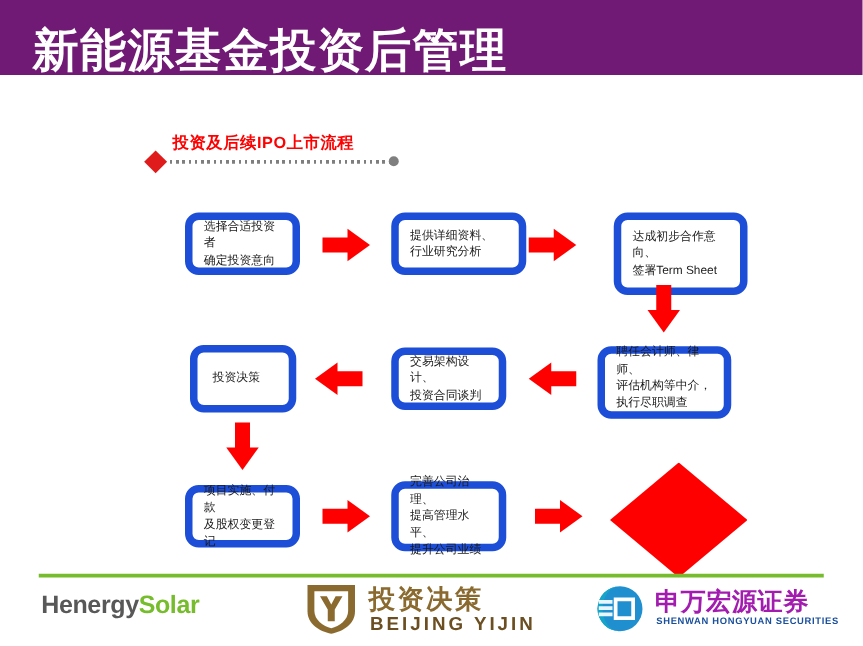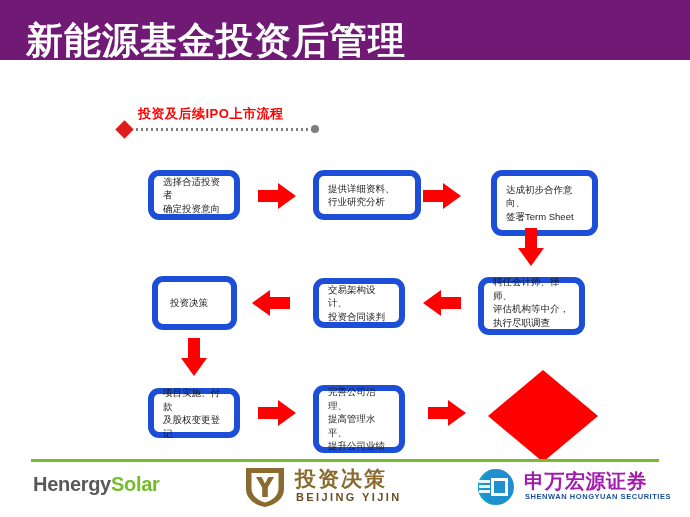--- a/index.html
+++ b/index.html
@@ -115,21 +115,21 @@
   .logo-henergy .h2{color:#76bc2c;}
 
   .logo-yijin{position:absolute;left:243px;top:463px;width:215px;height:48px;}
   .shield{position:absolute;left:0;top:2px;width:44px;height:44px;}
   .yijin-cn{
     position:absolute;left:52px;top:2px;
     font-size:21px;font-weight:bold;color:#8a6a2f;letter-spacing:2px;white-space:nowrap;
   }
   .yijin-en{
     position:absolute;left:53px;top:28px;
-    font-size:11px;font-weight:bold;color:#6b4f22;letter-spacing:2.4px;white-space:nowrap;
+    font-size:15px;font-weight:bold;color:#6b4f22;letter-spacing:2.4px;white-space:nowrap;
   }
 
   .logo-swhy{position:absolute;left:476px;top:466px;width:210px;height:44px;}
   .swhy-mark{position:absolute;left:0;top:1px;width:40px;height:40px;}
   .swhy-cn{
     position:absolute;left:48px;top:2px;
     font-size:20px;font-weight:bold;color:#a21caf;letter-spacing:.5px;white-space:nowrap;
   }
   .swhy-en{
     position:absolute;left:49px;top:26px;
@@ -215,21 +215,21 @@
   <div class="pbox" style="left:148px;top:388px;width:92px;height:50px;">
     <div class="ptext">项目实施、付款
 及股权变更登记</div>
   </div>
 
   <div class="arrow arrow-r" style="left:258px;top:400px;">
     <div class="shaft"></div>
       <div class="head"></div>
   </div>
 
-  <div class="pbox" style="left:313px;top:385px;width:92px;height:68px;">
+  <div class="pbox" style="left:313px;top:385px;width:92px;height:56px;">
     <div class="ptext">完善公司治理、
 提高管理水平、
 提升公司业绩</div>
   </div>
 
   <div class="arrow arrow-r" style="left:428px;top:400px;">
     <div class="shaft"></div>
       <div class="head"></div>
   </div>
 

